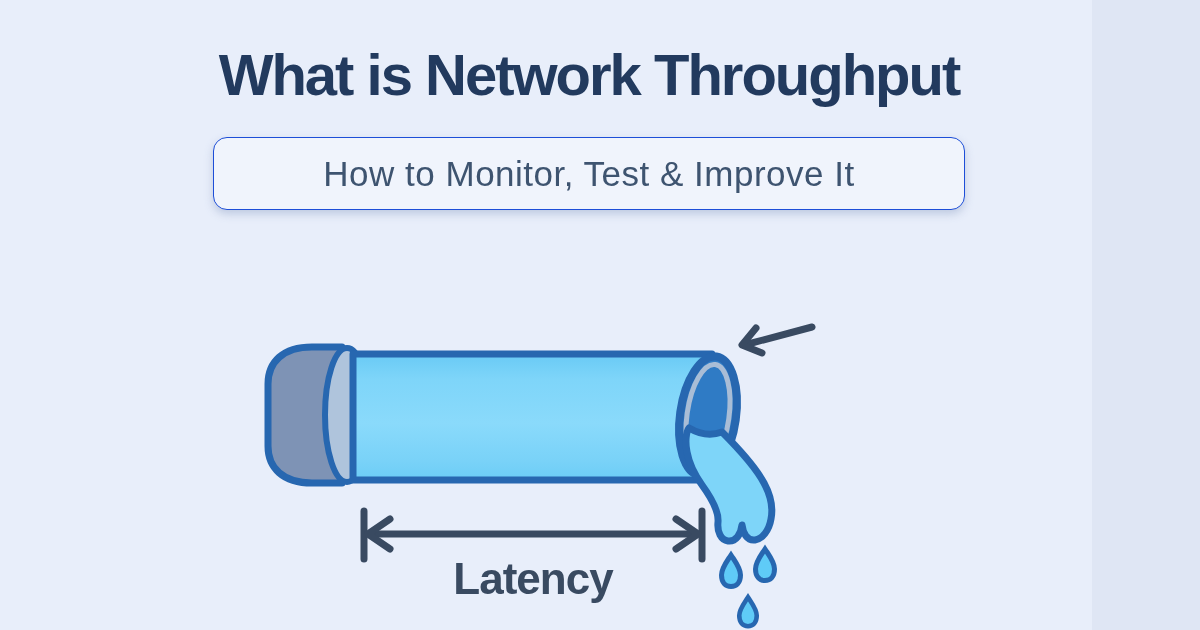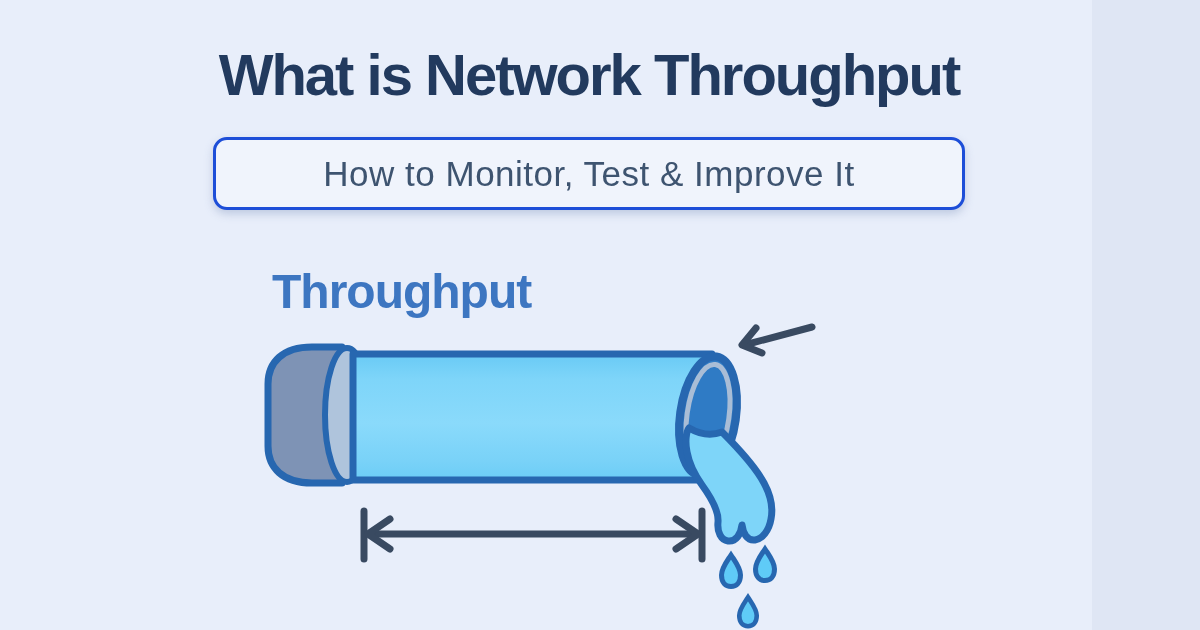--- a/index.html
+++ b/index.html
@@ -35,21 +35,21 @@
     line-height: 1.15;
   }
   .subtitle-box {
     position: absolute;
     left: 224px; 
     top: 137px;
     width: 752px;
     height: 73px;
     box-sizing: border-box;
     background: #F0F4FC;
-    border: 3px solid #1d4ed8;
+    border: 1px solid #1d4ed8;
     border-radius: 14px;
     box-shadow: 0 4px 9px rgba(140, 158, 196, 0.45);
     display: flex;
     align-items: center;
     justify-content: center;
   }
   .subtitle-text {
     font-size: 35px;
     font-weight: normal;
     letter-spacing: 0.5px;
@@ -150,16 +150,16 @@
 
       <g stroke="#394A61" stroke-width="7" stroke-linecap="round" stroke-linejoin="round" fill="none">
         <path d="M364 511 L364 559"></path>
         <path d="M702 511 L702 559"></path>
         <path d="M370 534 L696 534"></path>
         <path d="M390 519 L368 534 L390 549"></path>
         <path d="M676 519 L698 534 L676 549"></path>
       </g>
     </svg>
 
-    <div class="label label-throughput">Throughput</div>
+    <div class="label label-latency">Latency</div>
   </div>
 
 </div>
 
 </body></html>

